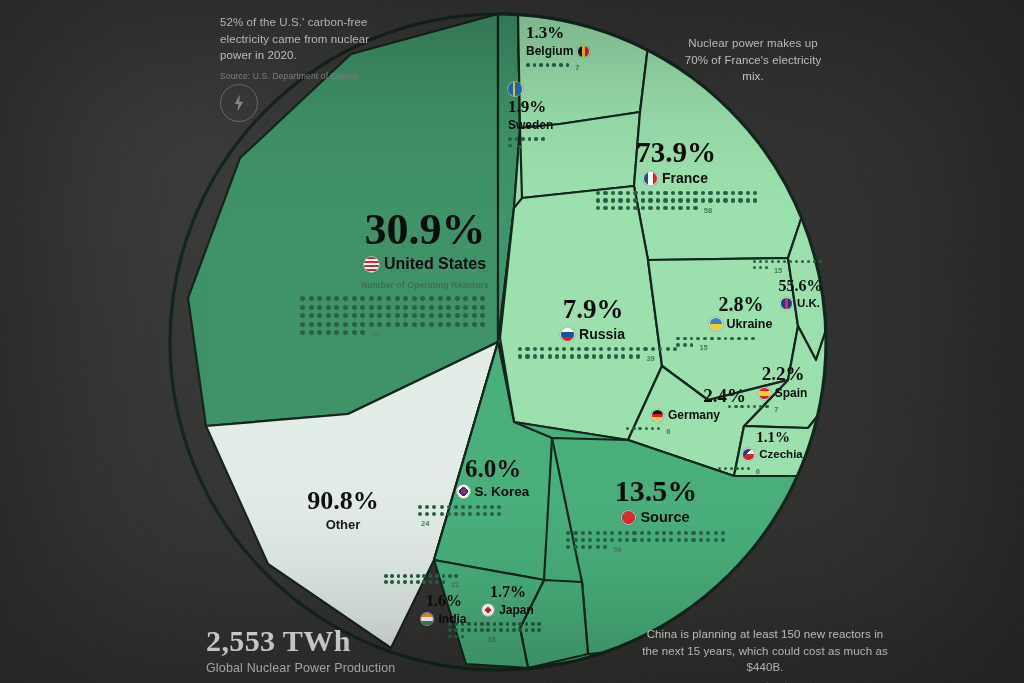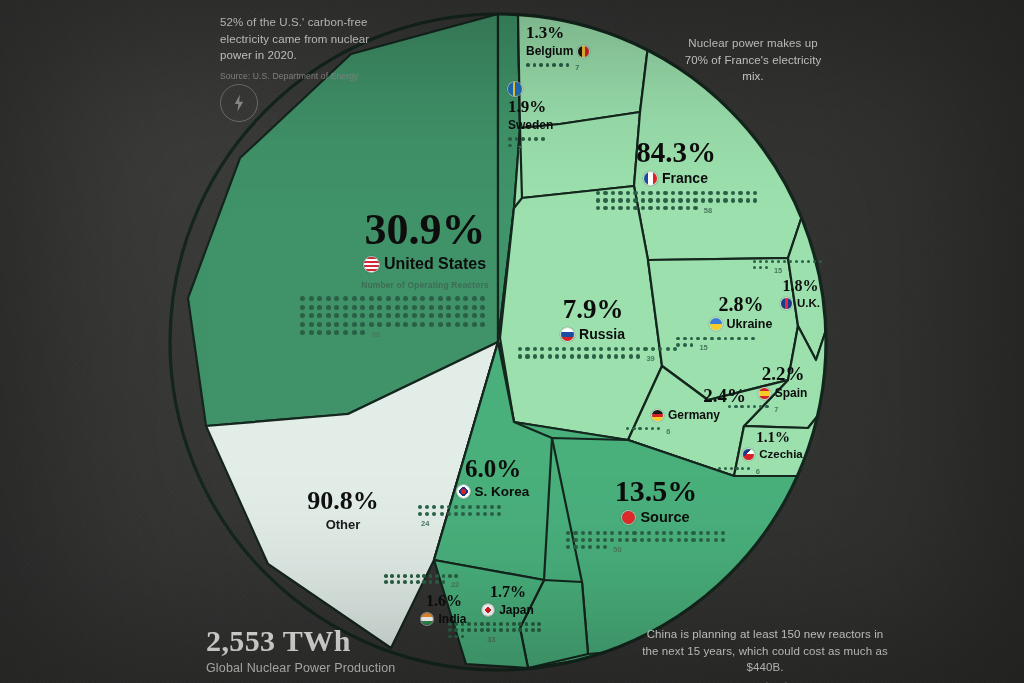--- a/index.html
+++ b/index.html
@@ -227,21 +227,21 @@
 
 
     <div class="lbl" style="left:120px;top:480px;width:150px;">
       <div class="pct" style="font-size:26px;">90.8%</div>
       <div class="nm" style="font-size:13px;">
         <span>Other</span>
       </div>
     </div>
 
     <div class="lbl dark" style="left:448px;top:130px;width:160px;">
-      <div class="pct" style="font-size:29px;">84.3%</div>
+      <div class="pct" style="font-size:29px;">73.9%</div>
       <div class="nm" style="font-size:14px;">
         <span class="flag f-fr" style="width: 13px; height: 13px; background: linear-gradient(90deg, rgb(27, 77, 160) 0px, rgb(27, 77, 160) 33%, rgb(255, 255, 255) 33%, rgb(255, 255, 255) 66%, rgb(225, 33, 43) 66%);"></span>
         <span>France</span>
       </div>
       <div class="dots" style="width: 164px; gap: 3.2px;">
           <i style="width: 4.3px; height: 4.3px;"></i>
           <i style="width: 4.3px; height: 4.3px;"></i>
           <i style="width: 4.3px; height: 4.3px;"></i>
           <i style="width: 4.3px; height: 4.3px;"></i>
           <i style="width: 4.3px; height: 4.3px;"></i>
@@ -428,21 +428,21 @@
           <i style="width: 3.4px; height: 3.4px;"></i>
           <i style="width: 3.4px; height: 3.4px;"></i>
           <i style="width: 3.4px; height: 3.4px;"></i>
           <i style="width: 3.4px; height: 3.4px;"></i>
           <i style="width: 3.4px; height: 3.4px;"></i>
           <i style="width: 3.4px; height: 3.4px;"></i>
           <i style="width: 3.4px; height: 3.4px;"></i>
           <i style="width: 3.4px; height: 3.4px;"></i>
           <i class="cnt" style="margin-left: 3px;">15</i>
         </div>
-      <div class="pct" style="font-size:16px;">1.8%</div>
+      <div class="pct" style="font-size:16px;">55.6%</div>
       <div class="nm" style="font-size:11.5px;">
         <span class="flag f-uk" style="width: 11px; height: 11px; background: linear-gradient(90deg, rgb(27, 58, 140) 0px, rgb(27, 58, 140) 38%, rgb(232, 39, 60) 38%, rgb(232, 39, 60) 62%, rgb(27, 58, 140) 62%);"></span>
         <span>U.K.</span>
       </div>
     </div>
 
     <div class="lbl dark" style="left:478px;top:378px;width:120px;text-align:right;">
       <div class="pct" style="font-size:19px;">2.4%</div>
       <div class="nm" style="font-size:12px;">
         <span class="flag f-de" style="width: 11px; height: 11px; background: linear-gradient(rgb(26, 26, 26) 0px, rgb(26, 26, 26) 33%, rgb(214, 33, 40) 33%, rgb(214, 33, 40) 66%, rgb(245, 204, 40) 66%);"></span>

